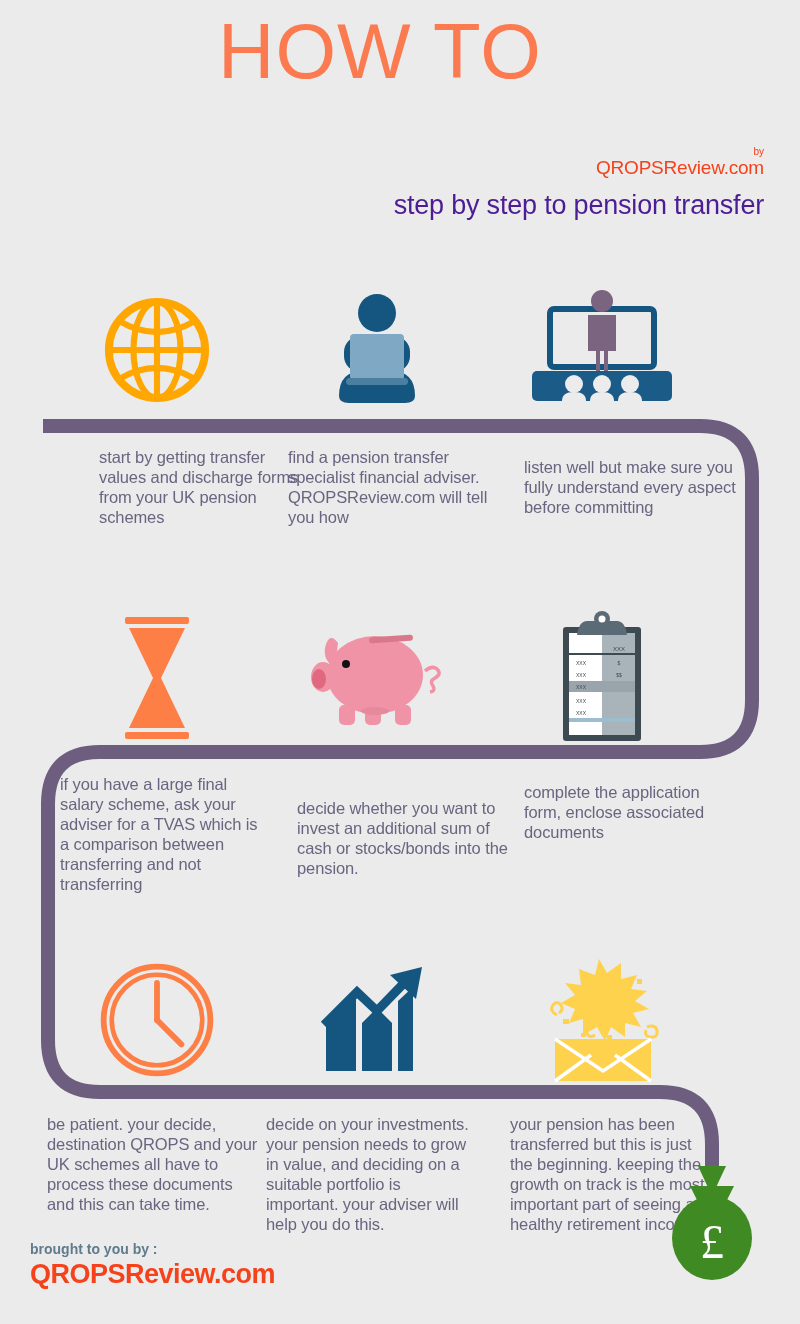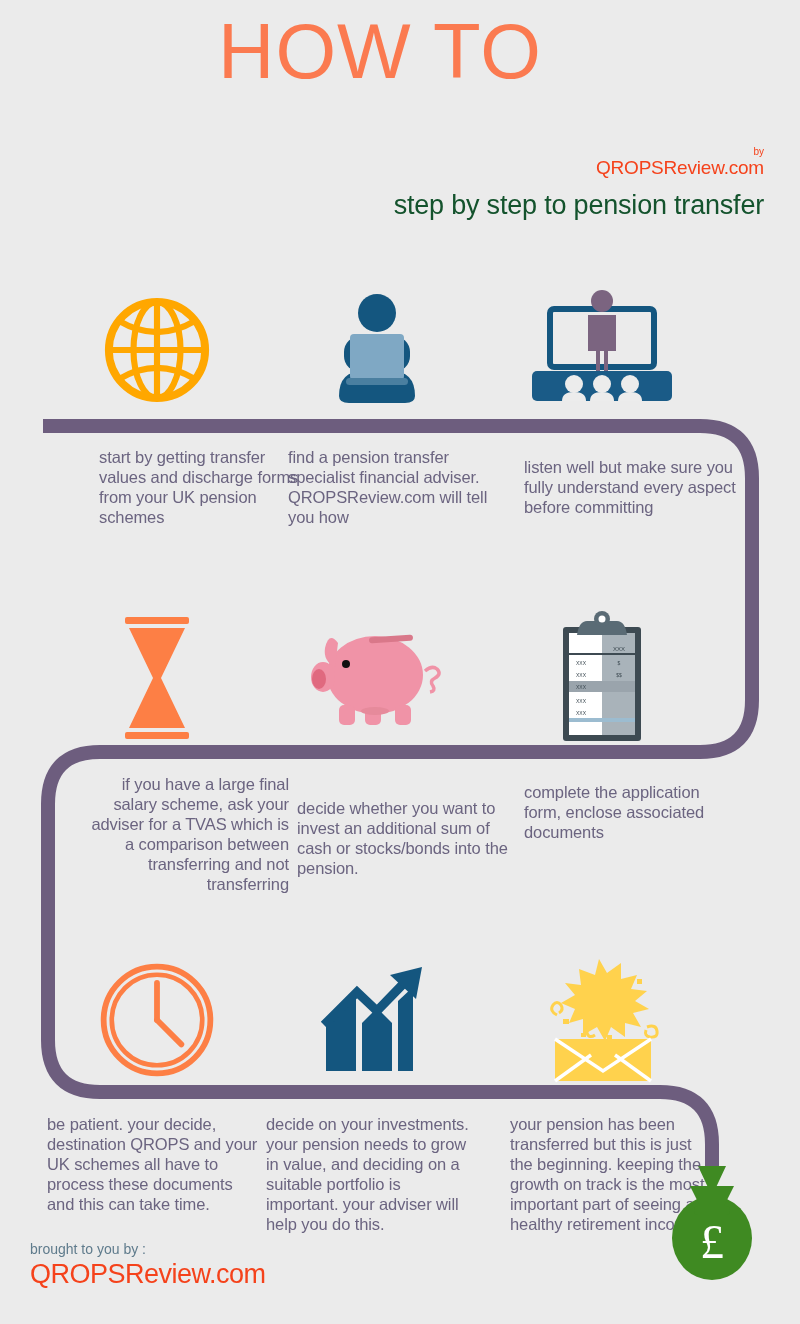--- a/index.html
+++ b/index.html
@@ -23,39 +23,39 @@
   }
   .title .l2{display:block;margin-top:6px;}
   .by-block{
     position:absolute;right:36px;top:146px;text-align:right;
     color:#f5421b;line-height:1.12;
   }
   .by-small{font-size:10px;display:block;}
   .by-big{font-size:19px;display:block;letter-spacing:-.2px;}
   .subtitle{
     position:absolute;right:36px;top:190px;
-    font-size:27px;color:#14532d;letter-spacing:-.2px;
+    font-size:27px;color:#4c1d95;letter-spacing:-.2px;
   }
 
   
   .ribbon{position:absolute;left:0;top:0;width:800px;height:1324px;pointer-events:none;}
 
   
   .icon-row{position:absolute;left:0;width:800px;height:130px;}
   .icon-cell{position:absolute;width:230px;height:130px;display:flex;align-items:center;justify-content:center;}
 
   .text-row{position:absolute;left:0;width:800px;}
   .text-cell{
     position:absolute;width:215px;
     font-size:16.5px;line-height:20px;
     color:#6b6480;letter-spacing:-.1px;
   }
 
   
-  .footer{position:absolute;left:30px;bottom:34px;}
+  .footer{position:absolute;left:30px;bottom:34px;font-weight:bold;}
   .footer-small{font-size:14px;color:#5f7b8c;display:block;margin-bottom:2px;}
   .footer-big{font-size:27px;color:#f5421b;display:block;letter-spacing:-.5px;}
 </style>
 </head>
 <body>
 
 <div class="page">
 
   <div class="header">
     <div class="title">
@@ -164,21 +164,21 @@
         <rect x="12" y="70" width="66" height="11" fill="#9aa4ac"></rect>
         <text x="24" y="78" font-size="5" fill="#3d4a52" text-anchor="middle" font-family="Liberation Sans, sans-serif">XXX</text>
         <text x="24" y="92" font-size="5" fill="#3d4a52" text-anchor="middle" font-family="Liberation Sans, sans-serif">XXX</text>
         <text x="24" y="104" font-size="5" fill="#3d4a52" text-anchor="middle" font-family="Liberation Sans, sans-serif">XXX</text>
         <rect x="12" y="107" width="66" height="4" fill="#9cbcd0"></rect>
       </svg>
     </div>
   </div>
 
   <div class="text-row" style="top:774px;">
-    <div class="text-cell" style="left:84px;width:205px;text-align:right;">if you have a large final salary scheme, ask your adviser for a TVAS which is a comparison between transferring and not transferring</div>
+    <div class="text-cell" style="left:60px;width:205px;">if you have a large final salary scheme, ask your adviser for a TVAS which is a comparison between transferring and not transferring</div>
     <div class="text-cell" style="left:297px;margin-top:24px;">decide whether you want to invest an additional sum of cash or stocks/bonds into the pension.</div>
     <div class="text-cell" style="left:524px;margin-top:8px;">complete the application form, enclose associated documents</div>
   </div>
 
   <div class="icon-row" style="top:955px;height:130px;">
 
     <div class="icon-cell" style="left:42px;">
       <svg width="116" height="116" viewBox="0 0 100 100">
         <circle cx="50" cy="50" r="46" fill="none" stroke="#fd7f45" stroke-width="5"></circle>
         <circle cx="50" cy="50" r="39" fill="none" stroke="#fd7f45" stroke-width="4"></circle>

